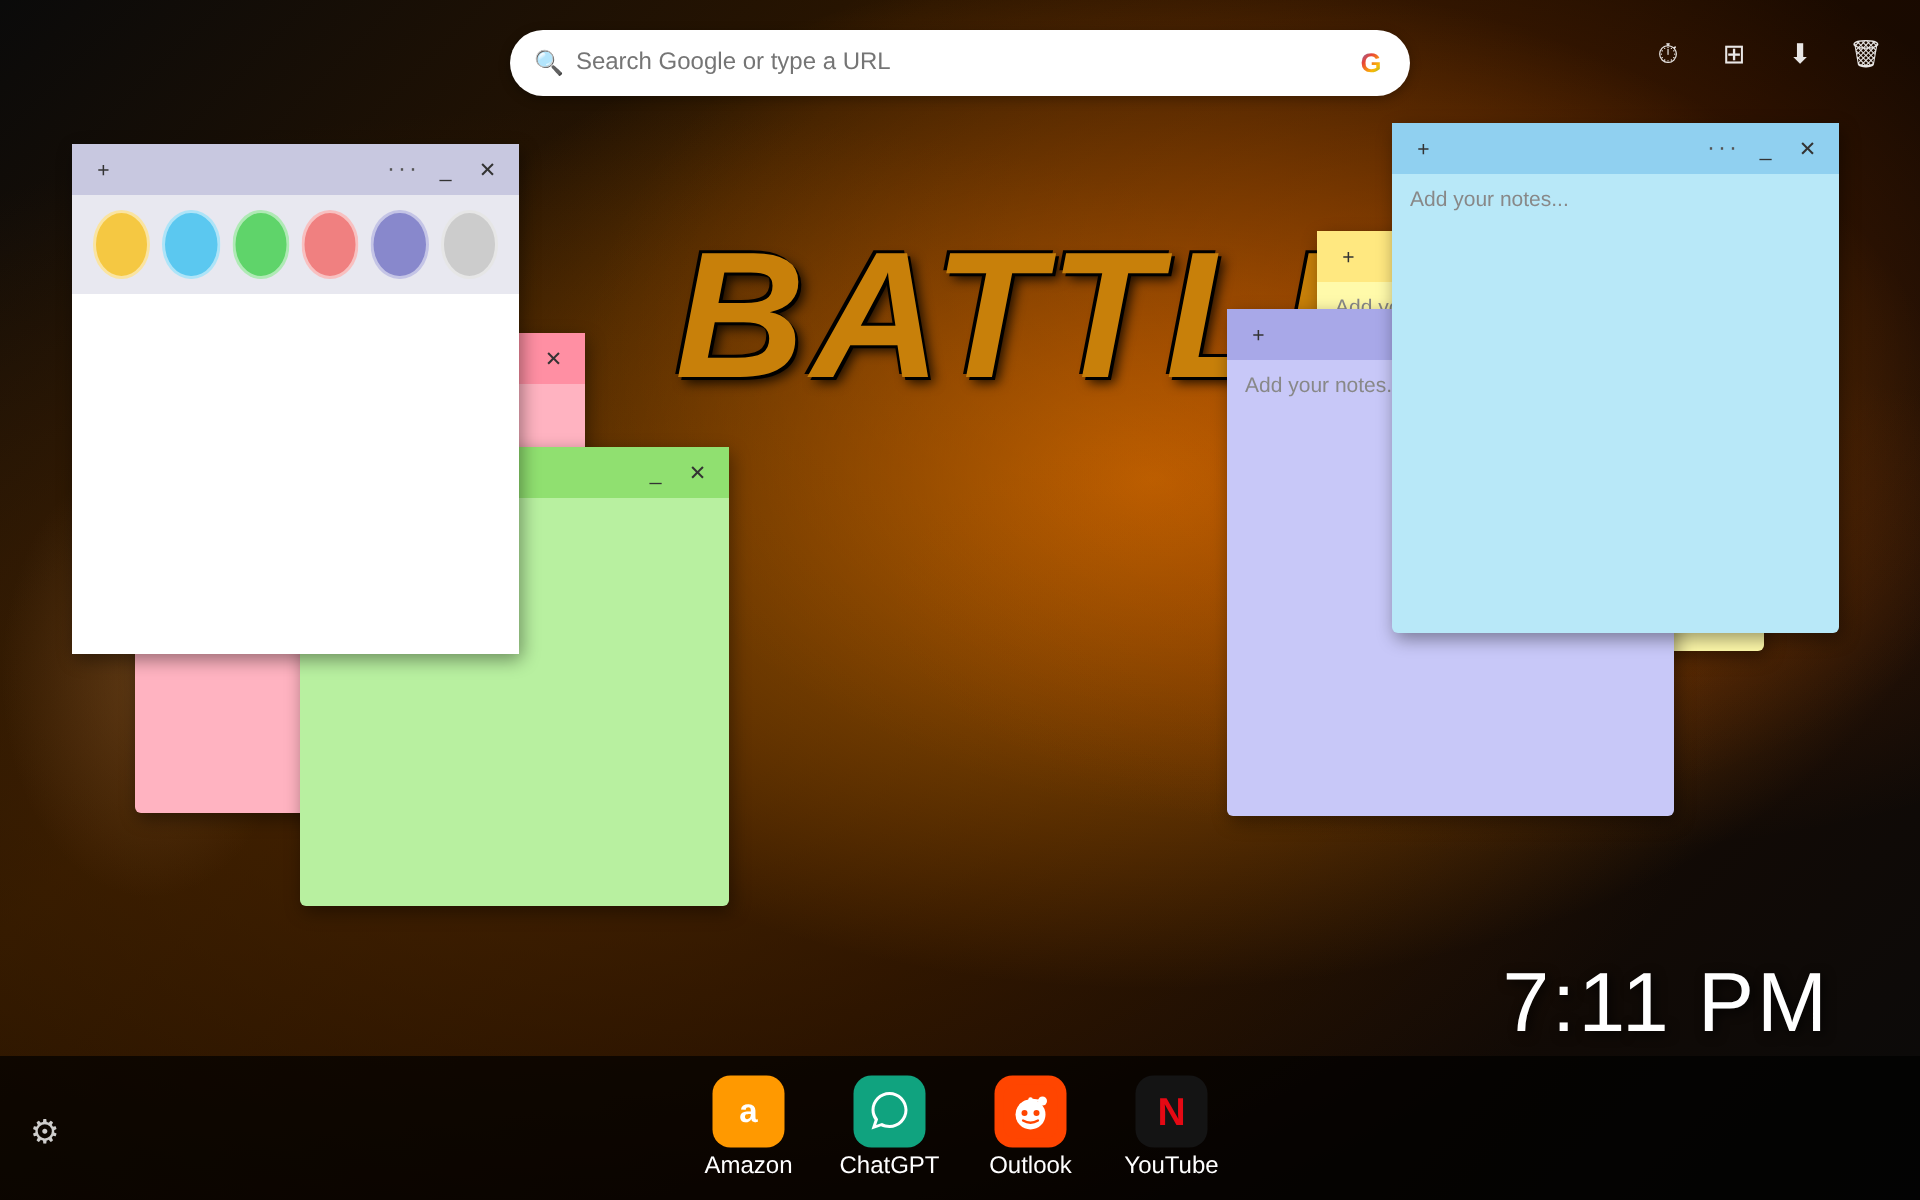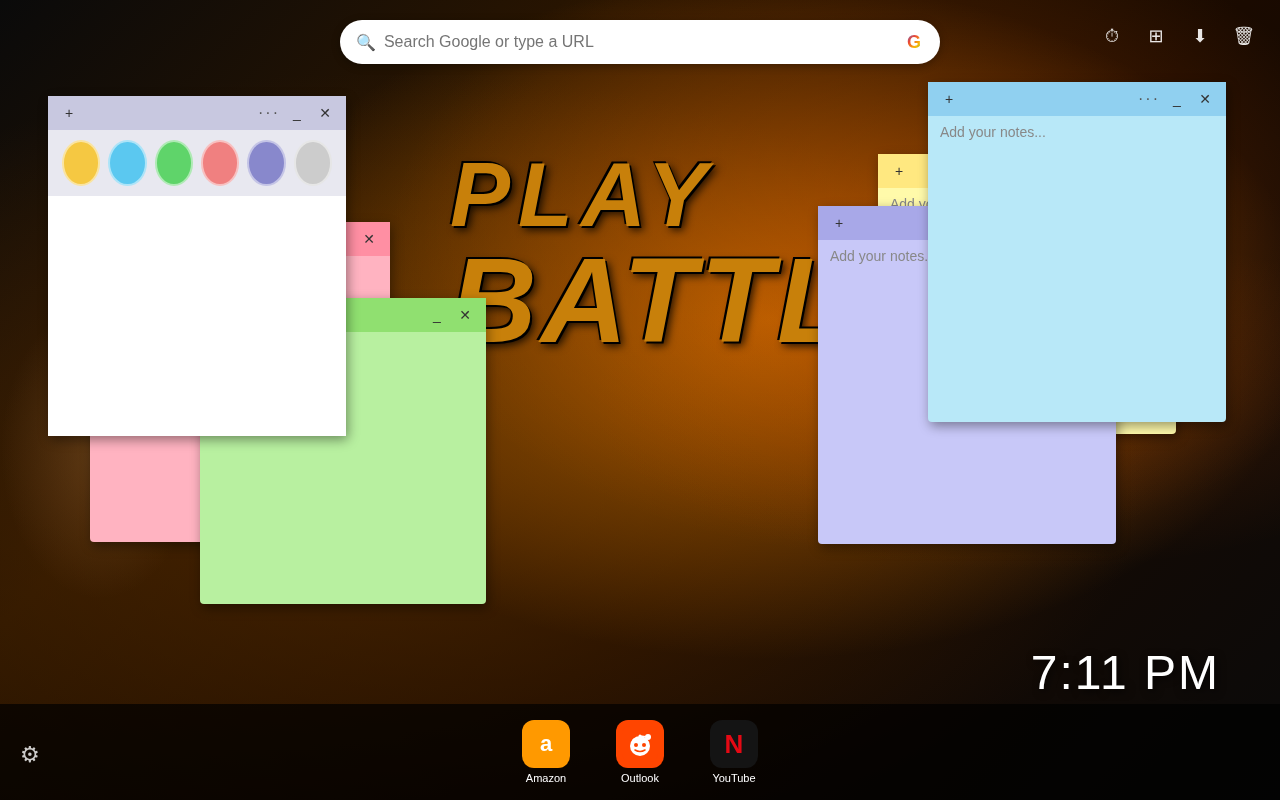--- a/index.html
+++ b/index.html
@@ -258,21 +258,21 @@
 
     #note6 .note-header {
       background: #a8a8e8;
     }
 
     
     #clock {
       position: absolute;
       bottom: 100px;
       right: 60px;
-      font-size: 48px;
+      font-size: 56px;
       font-weight: 300;
       color: white;
       text-shadow: 2px 2px 8px rgba(0,0,0,0.8);
       letter-spacing: 2px;
     }
 
     
     #bottom-dock {
       position: absolute;
       bottom: 0;
@@ -301,21 +301,21 @@
       height: 48px;
       border-radius: 12px;
       display: flex;
       align-items: center;
       justify-content: center;
       font-size: 28px;
       overflow: hidden;
     }
 
     .dock-label {
-      font-size: 11px;
+      font-size: 16px;
       color: white;
     }
 
     
     #settings-icon {
       position: absolute;
       bottom: 32px;
       left: 20px;
       color: white;
       font-size: 22px;
@@ -345,21 +345,20 @@
       pointer-events: none;
     }
   </style>
 </head>
 <body>
 
 <div id="background"></div>
 <div class="fire-overlay"></div>
 
 <div class="pubg-text">
-  <div style="font-size:90px; letter-spacing:8px;">PLAY</div>
   <div style="font-size:120px; letter-spacing:4px;">BATTLE</div>
 </div>
 
 <div class="smoke-left"></div>
 
 <div id="search-bar">
   <span style="font-size:16px;color:#666;">🔍</span>
   <input id="search-input" type="text" placeholder="Search Google or type a URL" style="">
   <div class="google-logo">
     <span class="google-g">G</span>
@@ -450,20 +449,28 @@
     <div class="dock-icon icon-amazon">
       <span style="font-size:22px;">a</span>
     </div>
     <span class="dock-label">Amazon</span>
   </div>
 
 
 
 
 
+  <div class="dock-item">
+    <div class="dock-icon icon-chatgpt">
+      <svg width="30" height="30" viewBox="0 0 30 30">
+        <path d="M15 2C8.4 2 3 7.4 3 14c0 2.5.8 4.8 2.1 6.7L3 27l6.3-2.1C11 25.6 12.9 26 15 26c6.6 0 12-5.4 12-12S21.6 2 15 2zm0 2c5.5 0 10 4.5 10 10S20.5 24 15 24c-1.8 0-3.5-.5-5-1.3l-3.9 1.3 1.3-3.9C6.5 18.5 5 16.8 5 14c0-5.5 4.5-10 10-10z" fill="white"></path>
+      </svg>
+    </div>
+    <span class="dock-label">ChatGPT</span>
+  </div>
 
 
   <div class="dock-item">
     <div class="dock-icon icon-reddit">
       <svg width="36" height="36" viewBox="0 0 36 36">
         <rect width="36" height="36" rx="8" fill="#FF4500"></rect>
         <circle cx="18" cy="20" r="10" fill="white"></circle>
         <circle cx="14" cy="19" r="2" fill="#FF4500"></circle>
         <circle cx="22" cy="19" r="2" fill="#FF4500"></circle>
         <path d="M13 24 Q18 27 23 24" stroke="#FF4500" stroke-width="1.5" fill="none" stroke-linecap="round"></path>

